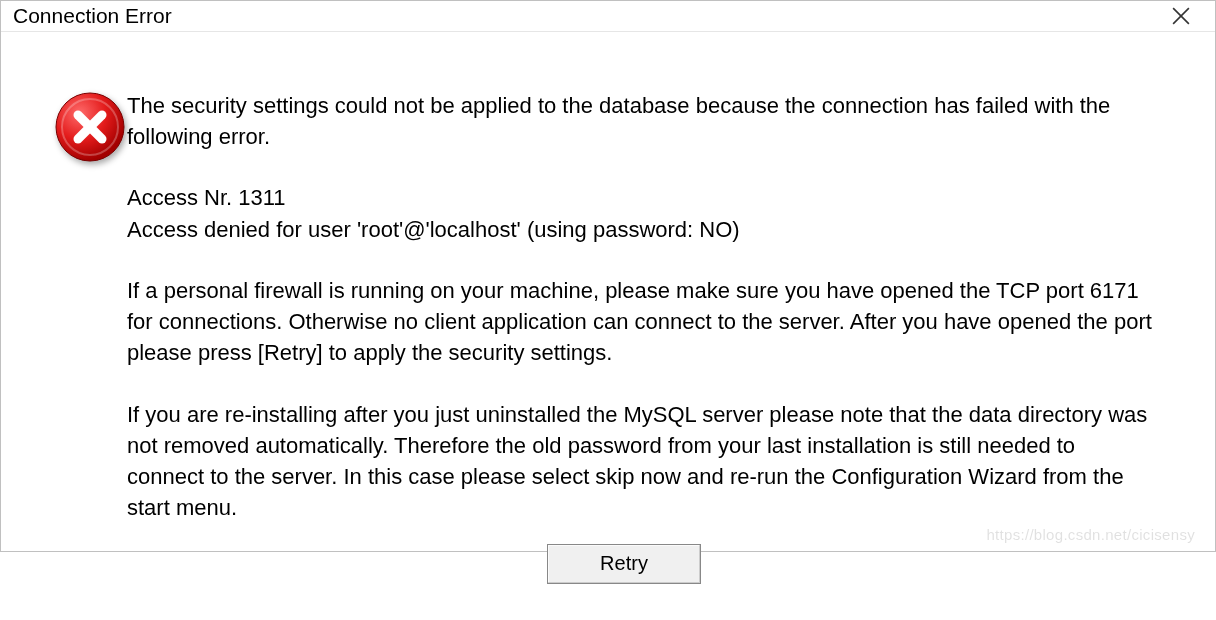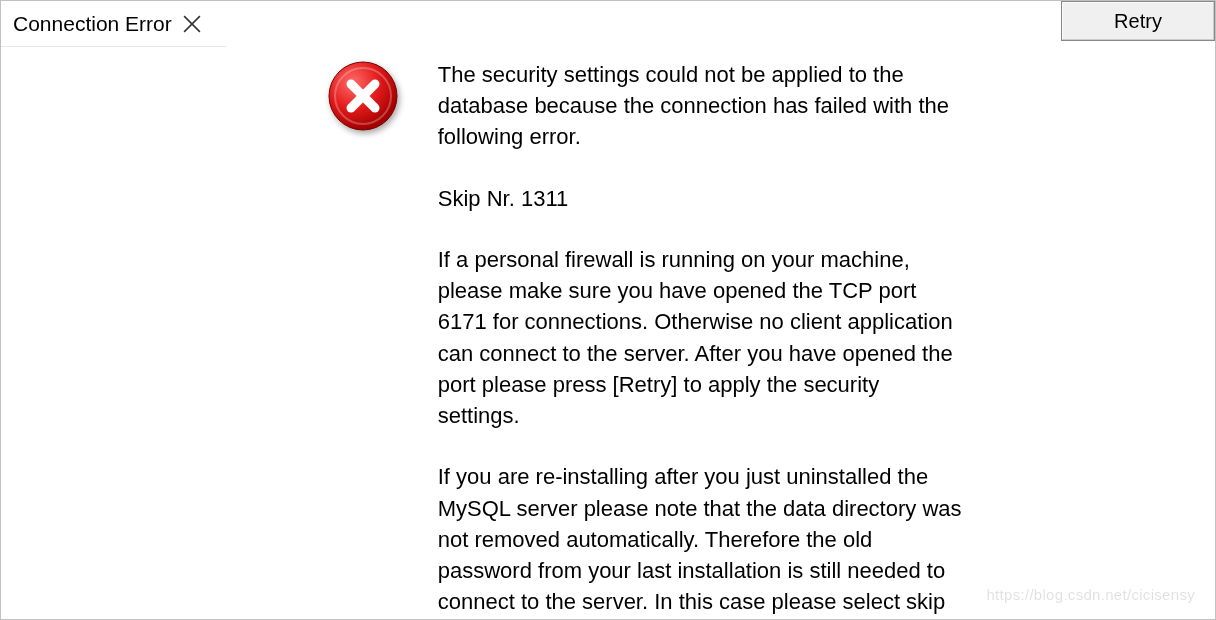--- a/index.html
+++ b/index.html
@@ -9,26 +9,26 @@
     }
     body {
       font-family: "Segoe UI", Tahoma, Arial, sans-serif;
       background: #fff;
       width: 1216px;
       height: 620px;
       overflow: hidden;
     }
     .dialog {
       width: 1216px;
-      height: 620px;
+      height: 552px;
       border: 1px solid #c0c0c0;
       background: #fff;
       position: relative;
       display: flex;
-      flex-direction: row;
+      flex-direction: column;
     }
     .titlebar {
       height: 46px;
       display: flex;
       align-items: center;
       justify-content: space-between;
       padding: 0 14px 0 12px;
       border-bottom: 1px solid #e6e6e6;
     }
     .titlebar-title {
@@ -46,22 +46,20 @@
       cursor: pointer;
     }
     .close-btn svg {
       width: 18px;
       height: 18px;
     }
     .content {
       flex: 1;
       display: flex;
       padding: 58px 62px 20px 52px;
-      gap: 38px;
-      margin-left: 48px;
     }
     .icon-col {
       flex: 0 0 auto;
       width: 74px;
       display: flex;
       justify-content: center;
       align-items: flex-start;
     }
     .error-icon-outer {
       width: 74px;
@@ -102,21 +100,21 @@
       color: #000;
       background: #f0f0f0;
       border: 1px solid #888;
       box-shadow: inset -1px -1px 0 rgba(0,0,0,0.15), inset 1px 1px 0 rgba(255,255,255,0.7);
       cursor: pointer;
       padding: 0 18px;
     }
     .watermark {
       position: absolute;
       right: 20px;
-      bottom: 16px;
+      bottom: 8px;
       font-size: 15px;
       color: rgba(0,0,0,0.12);
       letter-spacing: 0.3px;
       pointer-events: none;
     }
   </style>
 </head>
 <body>
 
 <div class="dialog">
@@ -148,24 +146,25 @@
             <line x1="49" y1="25" x2="25" y2="49"></line>
           </g>
         </svg>
       </div>
     </div>
 
     <div class="text-col">
       <div class="para">The security settings could not be applied to the database because the connection has failed with the following error.</div>
       <div class="spacer"></div>
       <div class="para">
-        <span>Skip Nr.</span>
+        <span>Access Nr.</span>
         <span> </span>
         <span>1311</span>
       </div>
+      <div class="para">Access denied for user 'root'@'localhost' (using password: NO)</div>
       <div class="spacer"></div>
       <div class="para">If a personal firewall is running on your machine, please make sure you have opened the TCP port 6171 for connections. Otherwise no client application can connect to the server. After you have opened the port please press [Retry] to apply the security settings.</div>
       <div class="spacer"></div>
       <div class="para">If you are re-installing after you just uninstalled the MySQL server please note that the data directory was not removed automatically. Therefore the old password from your last installation is still needed to connect to the server. In this case please select skip now and re-run the Configuration Wizard from the start menu.</div>
     </div>
   </div>
 
   <div class="button-row">
     <button class="dlg-btn">Retry</button>
   </div>

